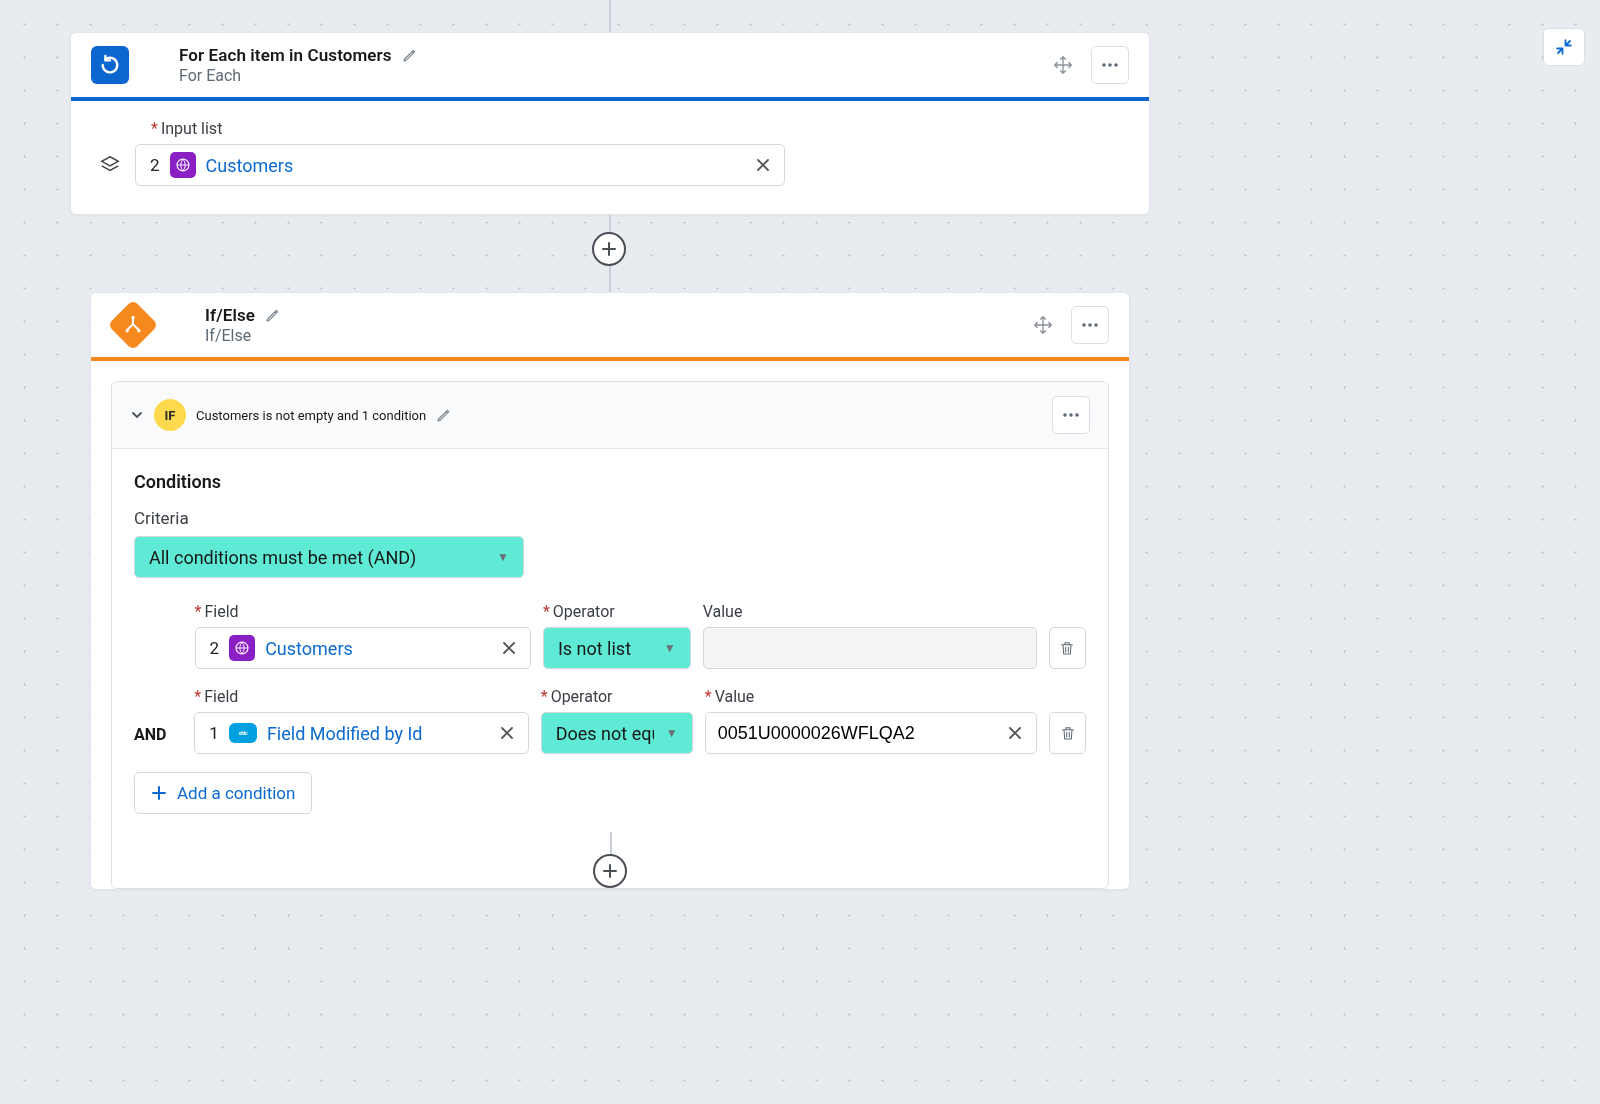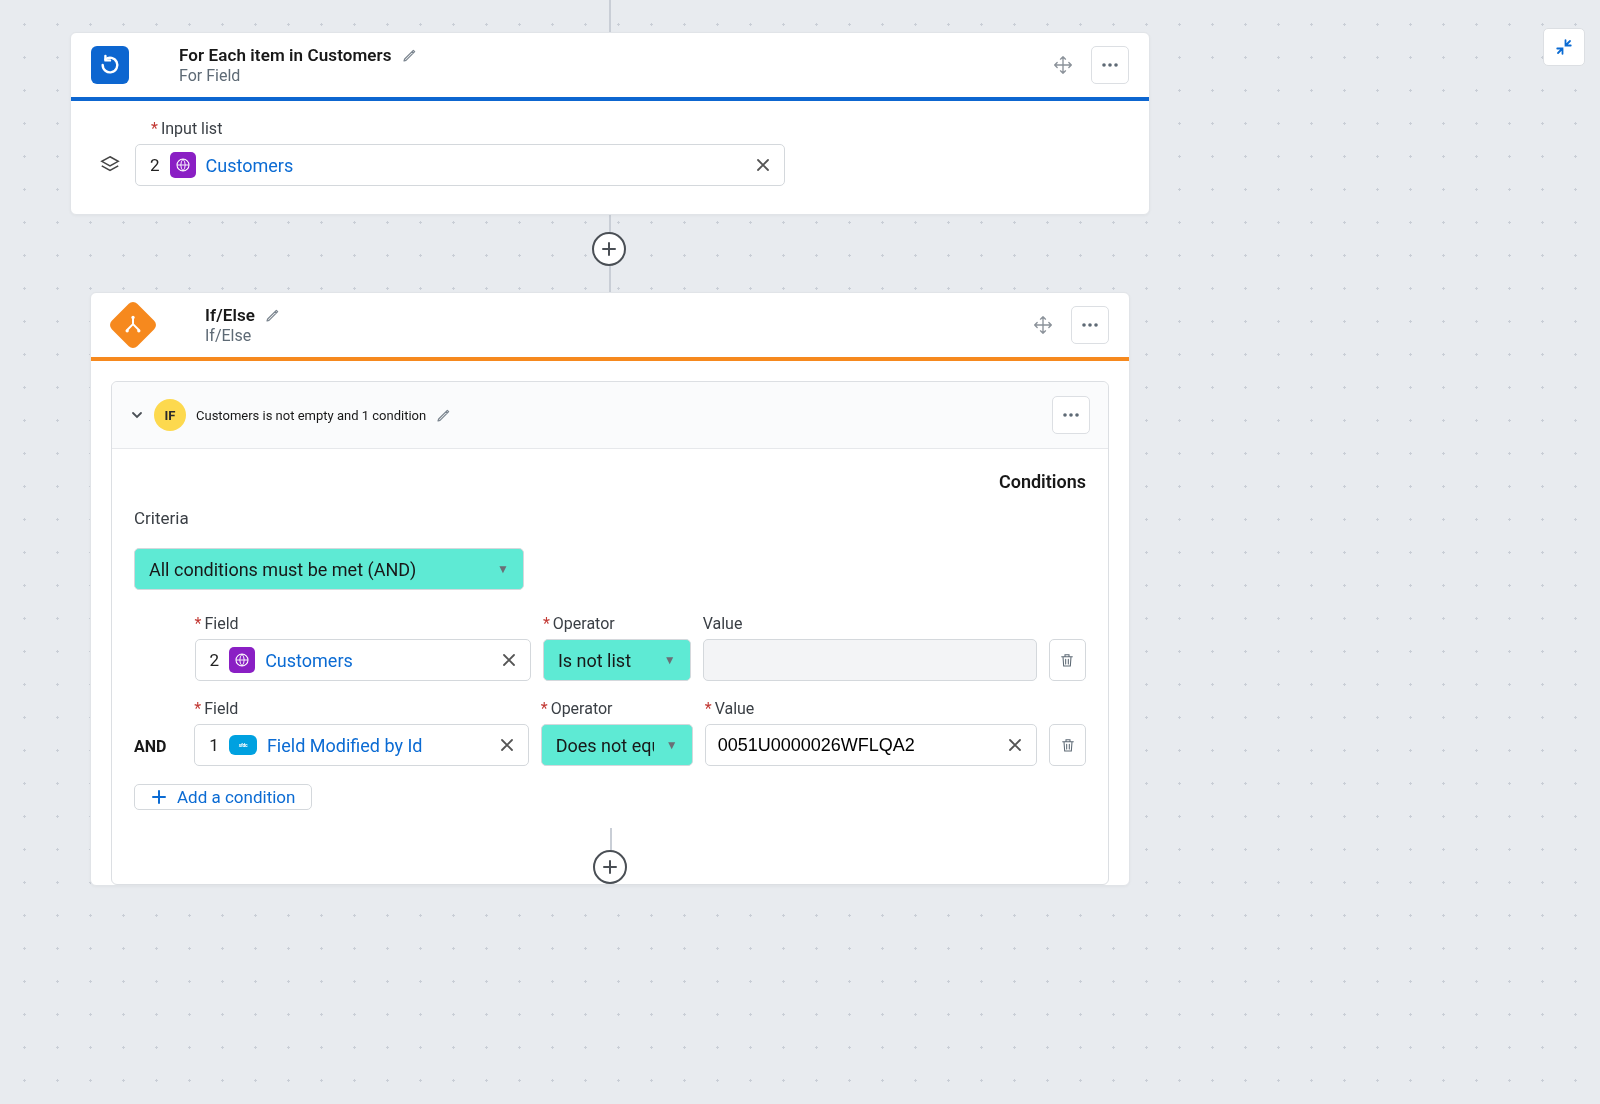--- a/index.html
+++ b/index.html
@@ -103,22 +103,22 @@
     background:#fafbfc; border-bottom:1px solid #e6e8eb; border-radius:6px 6px 0 0;
   }
   .caret { color:#4a4f55; cursor:pointer; font-size:14px; }
   .if-badge {
     width:32px; height:32px; border-radius:50%; background:#fdd94e;
     display:flex; align-items:center; justify-content:center;
     font-weight:700; font-size:13px; color:#2b2b2b;
   }
   .branch-title { font-size:13px; }
   .branch-body { padding:22px 22px 18px 22px; }
-  .section-h { font-weight:650; font-size:18px; margin-bottom:16px;text-align:right; }
-  .sub-label { font-size:17px; color:#3a3f45; margin-bottom:20px; }
+  .section-h { font-weight:650; font-size:18px; margin-bottom:16px; }
+  .sub-label { font-size:17px; color:#3a3f45; margin-bottom:8px; }
   .select {
     height:42px; border:1px solid #d4d8dc; border-radius:5px; padding:0 14px;
     display:flex; align-items:center; justify-content:space-between; gap:12px;
     background:#5eead4; cursor:pointer; font-size:18px;
   }
   .select .tri { color:#6a6f76; font-size:12px; }
 
   .cond-grid { margin-top:24px; }
   .cond-row { display:flex; align-items:flex-end; gap:12px; margin-bottom:18px; }
   .and-col { width:50px; font-weight:700; font-size:16px; padding-bottom:10px; text-align:left;}
@@ -132,21 +132,21 @@
     cursor:pointer; background:#fff;
   }
   .val-disabled { background:#f3f4f6; }
 
   .text-input {
     flex:1; border:none; outline:none; font-size:18px; background:transparent; width:100%;
   }
 
   .add-cond {
     display:inline-flex; align-items:center; gap:10px; color:#0b6bd3;
-    border:1px solid #d4d8dc; border-radius:5px; padding:2px 16px;
+    border:1px solid #d4d8dc; border-radius:5px; padding:10px 16px;
     font-size:17px; cursor:pointer; background:#fff;
   }
 
   .branch-footer-line{
     position:relative; height:56px;
   }
   .branch-vline{
     position:absolute; left:498px; top:0; bottom:0; width:2px; background:#c9ced6;
   }
   .branch-plus{
@@ -183,21 +183,21 @@
       </div>
       <div class="title-col">
         <div class="title-row">
           <span class="step-title">For Each item in Customers</span>
           <span class="edit-pencil">
             <svg width="16" height="16" viewBox="0 0 24 24">
                 <path d="M3 21 L6 20 L19 7 L17 5 L4 18 Z M15 7 L17 9" stroke="#7b858f" stroke-width="1.8" fill="none" stroke-linejoin="round"></path>
               </svg>
           </span>
         </div>
-        <span class="step-subtitle">For Field</span>
+        <span class="step-subtitle">For Each</span>
       </div>
       <div class="header-actions">
         <span class="drag-handle">
           <svg width="20" height="20" viewBox="0 0 24 24">
             <path d="M12 2 L12 22 M2 12 L22 12 M12 2 L9 5 M12 2 L15 5 M12 22 L9 19 M12 22 L15 19 M2 12 L5 9 M2 12 L5 15 M22 12 L19 9 M22 12 L19 15" stroke="#8a9199" stroke-width="1.6" fill="none" stroke-linecap="round"></path>
           </svg>
         </span>
         <div class="icon-btn">
           <svg width="18" height="6" viewBox="0 0 18 6">
             <circle cx="3" cy="3" r="1.8" fill="#5e6a75"></circle>

